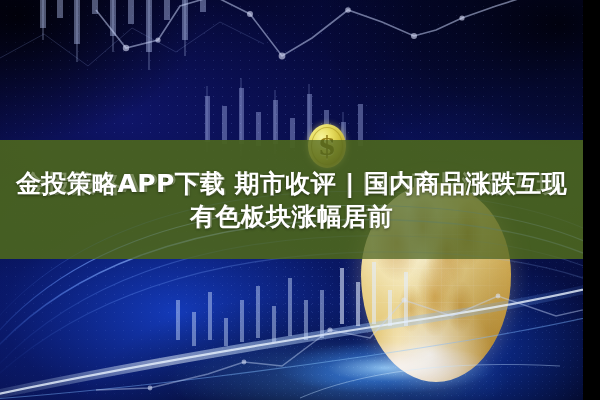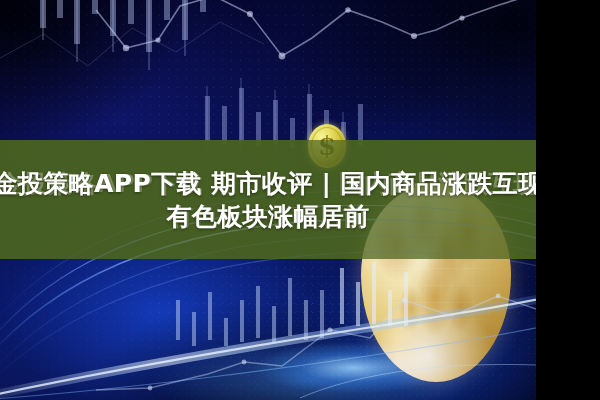--- a/index.html
+++ b/index.html
@@ -1,18 +1,18 @@
 <!DOCTYPE html>
 <html><head>
 <meta charset="utf-8">
 <style>
   html,body{margin:0;padding:0;background:#000;}
   #stage{
     position:relative;
-    width:536px;height:400px;
+    width:583px;height:400px;
     overflow:hidden;
     font-family:"DejaVu Sans","Liberation Sans",sans-serif;
     background:#04051a;
   }
   .layer{position:absolute;inset:0;}
 
   
   #bg-base{
     background:
       radial-gradient(ellipse 70% 60% at 30% 78%, rgba(20,60,190,.95) 0%, rgba(10,30,120,.55) 42%, rgba(3,6,40,0) 72%),

